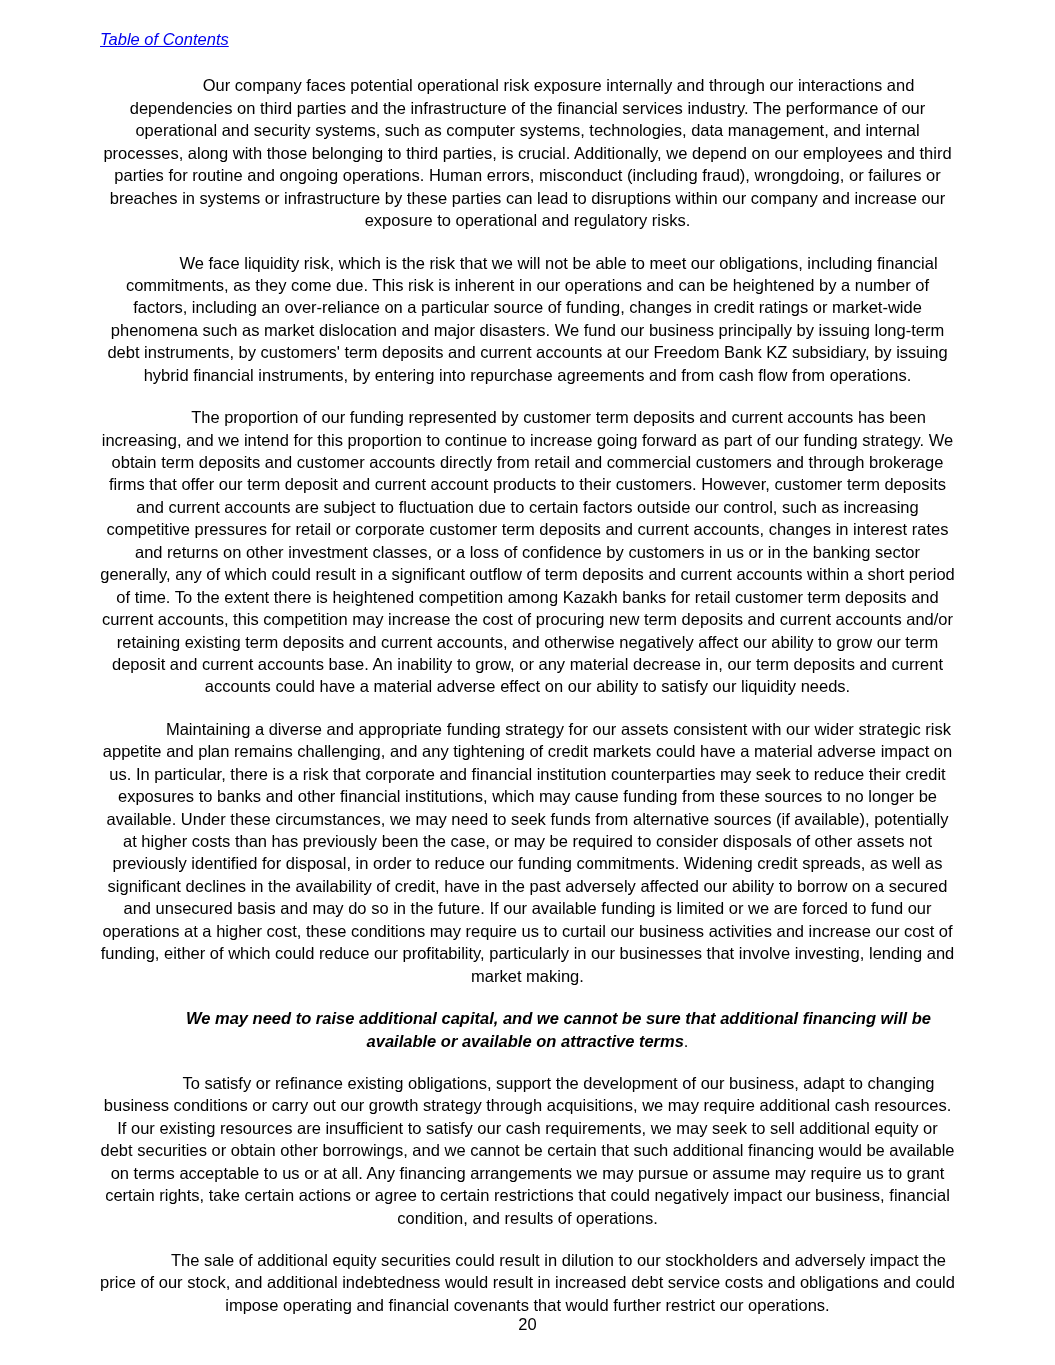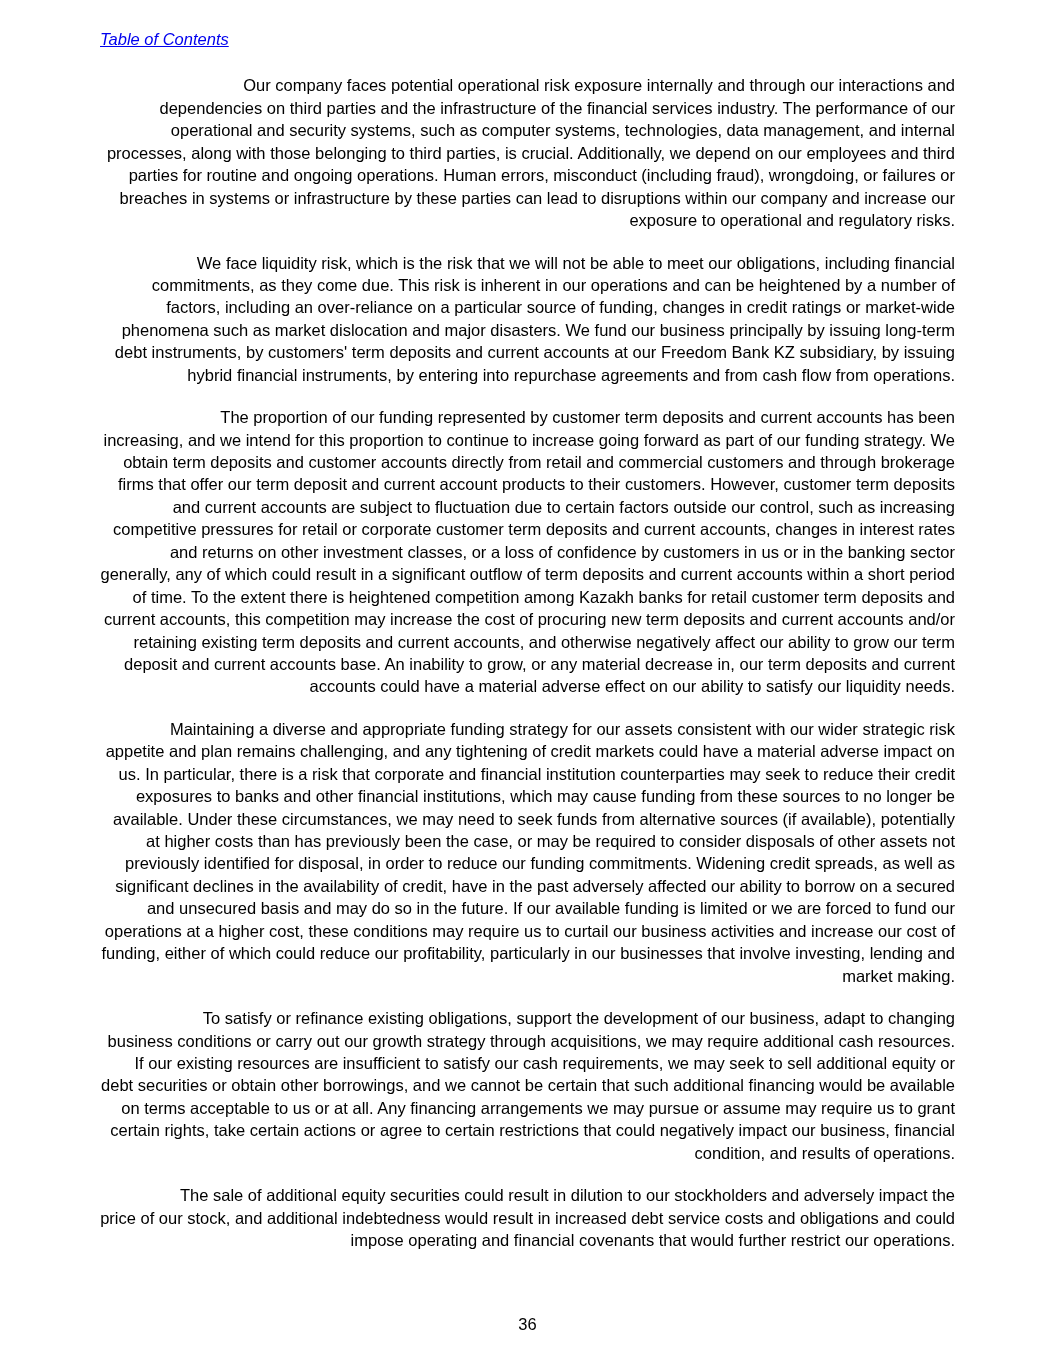--- a/index.html
+++ b/index.html
@@ -24,21 +24,21 @@
     text-decoration: underline;
     display: inline-block;
     cursor: pointer;
   }
   .content {
     margin-top: 24px;
   }
   .content p {
     margin: 0 0 20px 0;
     text-indent: 62px;
-    text-align: right;
+    text-align: center;
   }
   .content p.heading {
     font-weight: bold;
     font-style: italic;
   }
   .content p.heading .regular {
     font-weight: normal;
     font-style: normal;
   }
   .page-number {
@@ -60,22 +60,23 @@
 
     <p>Our company faces potential operational risk exposure internally and through our interactions and dependencies on third parties and the infrastructure of the financial services industry. The performance of our operational and security systems, such as computer systems, technologies, data management, and internal processes, along with those belonging to third parties, is crucial. Additionally, we depend on our employees and third parties for routine and ongoing operations. Human errors, misconduct (including fraud), wrongdoing, or failures or breaches in systems or infrastructure by these parties can lead to disruptions within our company and increase our exposure to operational and regulatory risks.</p>
 
 
     <p>We face liquidity risk, which is the risk that we will not be able to meet our obligations, including financial commitments, as they come due. This risk is inherent in our operations and can be heightened by a number of factors, including an over-reliance on a particular source of funding, changes in credit ratings or market-wide phenomena such as market dislocation and major disasters. We fund our business principally by issuing long-term debt instruments, by customers' term deposits and current accounts at our Freedom Bank KZ subsidiary, by issuing hybrid financial instruments, by entering into repurchase agreements and from cash flow from operations.</p>
 
     <p>The proportion of our funding represented by customer term deposits and current accounts has been increasing, and we intend for this proportion to continue to increase going forward as part of our funding strategy. We obtain term deposits and customer accounts directly from retail and commercial customers and through brokerage firms that offer our term deposit and current account products to their customers. However, customer term deposits and current accounts are subject to fluctuation due to certain factors outside our control, such as increasing competitive pressures for retail or corporate customer term deposits and current accounts, changes in interest rates and returns on other investment classes, or a loss of confidence by customers in us or in the banking sector generally, any of which could result in a significant outflow of term deposits and current accounts within a short period of time. To the extent there is heightened competition among Kazakh banks for retail customer term deposits and current accounts, this competition may increase the cost of procuring new term deposits and current accounts and/or retaining existing term deposits and current accounts, and otherwise negatively affect our ability to grow our term deposit and current accounts base. An inability to grow, or any material decrease in, our term deposits and current accounts could have a material adverse effect on our ability to satisfy our liquidity needs.</p>
 
     <p>Maintaining a diverse and appropriate funding strategy for our assets consistent with our wider strategic risk appetite and plan remains challenging, and any tightening of credit markets could have a material adverse impact on us. In particular, there is a risk that corporate and financial institution counterparties may seek to reduce their credit exposures to banks and other financial institutions, which may cause funding from these sources to no longer be available. Under these circumstances, we may need to seek funds from alternative sources (if available), potentially at higher costs than has previously been the case, or may be required to consider disposals of other assets not previously identified for disposal, in order to reduce our funding commitments. Widening credit spreads, as well as significant declines in the availability of credit, have in the past adversely affected our ability to borrow on a secured and unsecured basis and may do so in the future. If our available funding is limited or we are forced to fund our operations at a higher cost, these conditions may require us to curtail our business activities and increase our cost of funding, either of which could reduce our profitability, particularly in our businesses that involve investing, lending and market making.</p>
 
+    <p class="heading"><span>We may need to raise additional capital, and we cannot be sure that additional financing will be available or available on attractive terms</span><span class="regular">.</span></p>
 
     <p>To satisfy or refinance existing obligations, support the development of our business, adapt to changing business conditions or carry out our growth strategy through acquisitions, we may require additional cash resources. If our existing resources are insufficient to satisfy our cash requirements, we may seek to sell additional equity or debt securities or obtain other borrowings, and we cannot be certain that such additional financing would be available on terms acceptable to us or at all. Any financing arrangements we may pursue or assume may require us to grant certain rights, take certain actions or agree to certain restrictions that could negatively impact our business, financial condition, and results of operations.</p>
 
     <p>The sale of additional equity securities could result in dilution to our stockholders and adversely impact the price of our stock, and additional indebtedness would result in increased debt service costs and obligations and could impose operating and financial covenants that would further restrict our operations.</p>
 
   </div>
 
-  <div class="page-number">36</div>
+  <div class="page-number">20</div>
 
 </div>
 
 </body></html>

